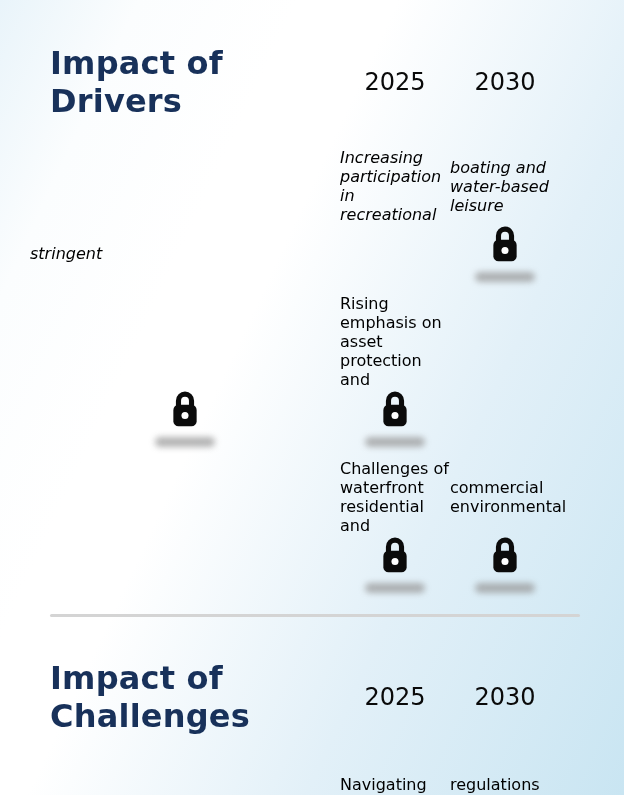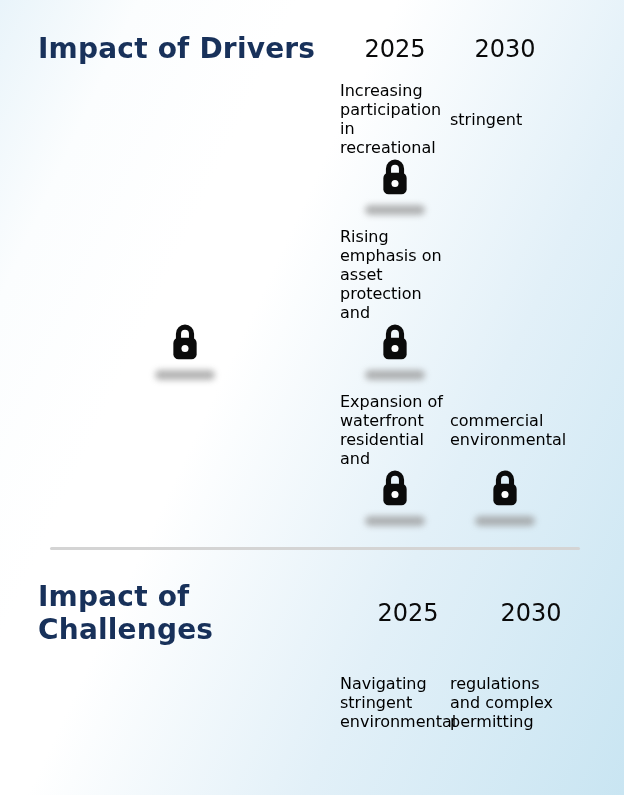--- a/index.html
+++ b/index.html
@@ -11,31 +11,31 @@
     background:linear-gradient(115deg,#e9f4fa 0%,#fbfdfe 14%,#ffffff 30%,#ffffff 40%,#e2f0f8 68%,#c9e5f2 100%);
   }
   .content{padding:28px 24px 0 30px;}
   .grid-row{
     display:grid;
     grid-template-columns:310px 110px 110px;
     align-items:center;
   }
   .header-row{margin-top:0;}
   .section-title{
-    margin:4px;padding-left:4px;
-    font-size:28px;font-weight:bold;
+    margin:16px;padding-left:4px;
+    font-size:32px;font-weight:bold;
     color:var(--heading,#18315a);
     letter-spacing:.2px;
   }
   .year-header{
     font-size:24px;font-weight:normal;color:#0a0a0a;
     text-align:center;
   }
   .row{margin-top:12px;}
-  .row.first{}
+  .row.first{font-style:italic;}
   .desc{
     font-size:15px;line-height:23px;color:#1b1b1b;
     margin:0;
   }
   .cell{
     display:flex;flex-direction:column;align-items:center;justify-content:center;
   }
   .gauge-label{
     font-size:12.5px;font-weight:bold;color:#0c0c0c;
     letter-spacing:.4px;margin-top:1px;
@@ -43,21 +43,21 @@
   .redacted{
     width:60px;height:10px;border-radius:5px;
     background:#969696;opacity:.72;
     filter:blur(3px);
     margin-top:7px;
   }
   .divider{
     height:2.5px;background:#d4d4d4;border-radius:2px;
     margin:21px 20px 0 20px;
   }
-  .challenges .header-row{margin-top:26px;gap:13px;}
+  .challenges .header-row{margin-top:26px;}
   .row.ch1{margin-top:24px;}
   svg .seg{stroke:var(--ring,#e3e3e3);stroke-width:12;fill:none;}
   svg .seg.hi{stroke:var(--high,#2e4f82);}
   svg .needle{fill:#0b0b0b;}
   svg .lockbody{fill:#0b0b0b;}
   svg .shackle{stroke:#0b0b0b;stroke-width:5.5;fill:none;}
 </style>
 </head>
 <body>
 
@@ -68,20 +68,21 @@
       <div class="grid-row header-row">
         <h2 class="section-title">Impact of Drivers</h2>
         <div class="year-header">2025</div>
         <div class="year-header">2030</div>
       </div>
 
       <div class="grid-row row first">
         <p class="desc">
           </p>
           <div>Increasing participation in recreational</div>
+          <div>boating and water-based leisure</div>
           <div>stringent</div>
         <p></p>
         <div class="cell">
           <svg width="38" height="41" viewBox="0 0 40 44">
     <path class="shackle" d="M13 20 V12.5 a7 7 0 0 1 14 0 V20"></path>
     <rect class="lockbody" x="7.5" y="17" width="25" height="23" rx="5.5"></rect>
     <circle cx="20" cy="28.5" r="3.8" fill="#ffffff"></circle>
   </svg>
           <div class="redacted"></div>
         </div>
@@ -106,21 +107,21 @@
     <rect class="lockbody" x="7.5" y="17" width="25" height="23" rx="5.5"></rect>
     <circle cx="20" cy="28.5" r="3.8" fill="#ffffff"></circle>
   </svg>
           <div class="redacted"></div>
         </div>
       </div>
 
       <div class="grid-row row">
         <p class="desc">
           </p>
-          <div>Expansion of waterfront residential and</div>
+          <div>Challenges of waterfront residential and</div>
           <div>commercial environmental</div>
         <p></p>
         <div class="cell">
           <svg width="38" height="41" viewBox="0 0 40 44">
     <path class="shackle" d="M13 20 V12.5 a7 7 0 0 1 14 0 V20"></path>
     <rect class="lockbody" x="7.5" y="17" width="25" height="23" rx="5.5"></rect>
     <circle cx="20" cy="28.5" r="3.8" fill="#ffffff"></circle>
   </svg>
           <div class="redacted"></div>
         </div>

